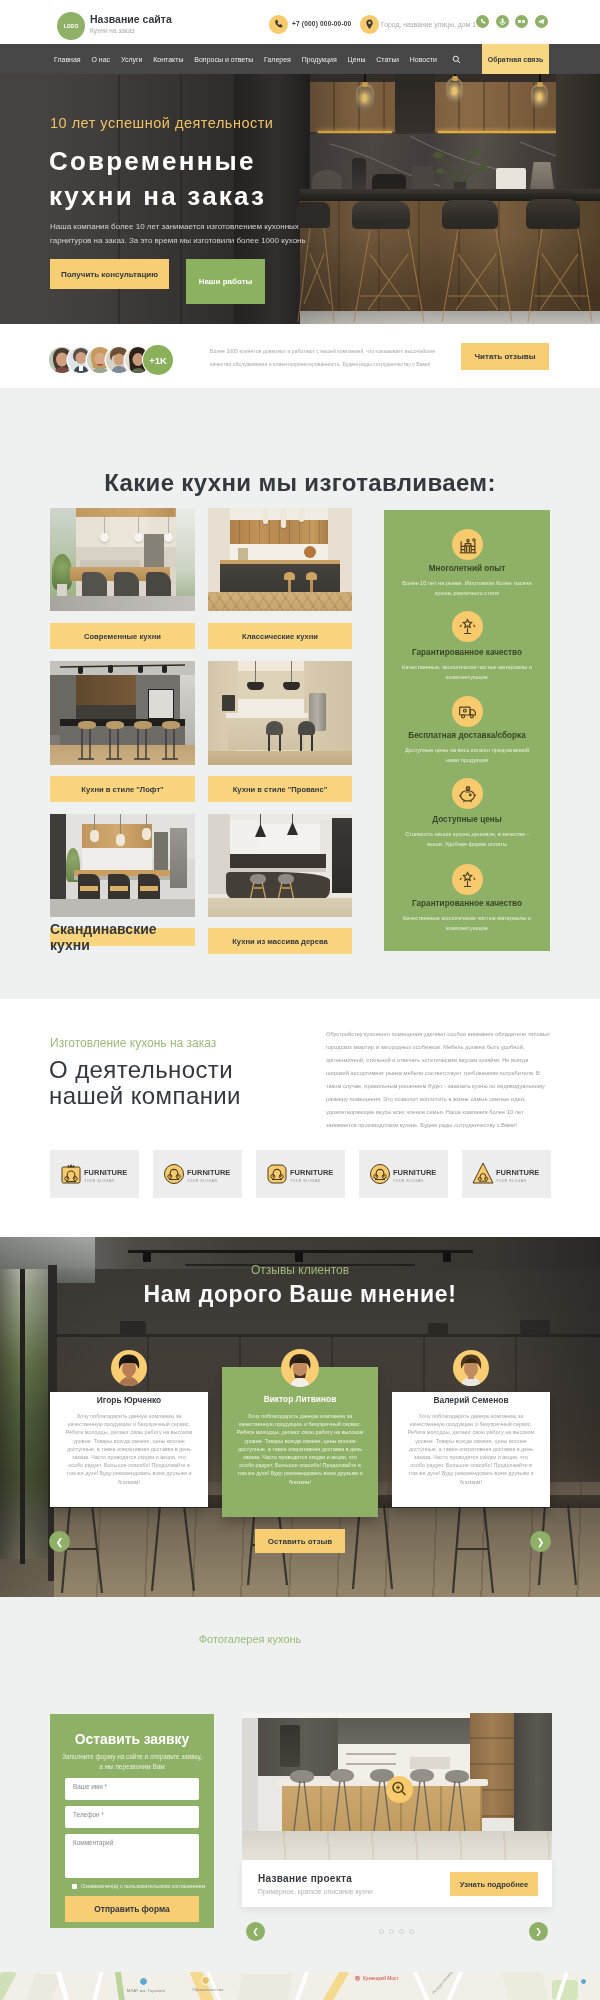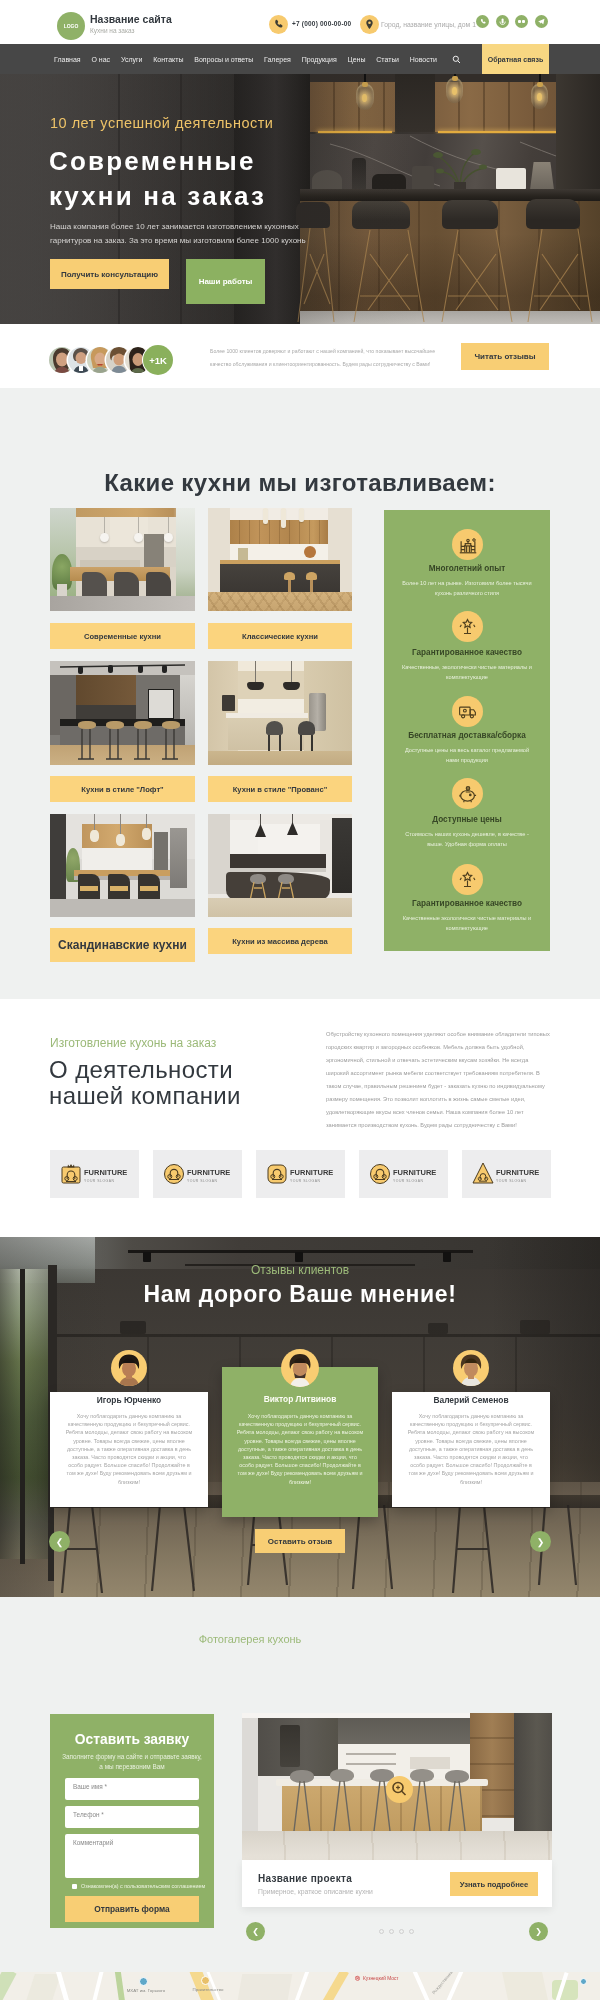--- a/index.html
+++ b/index.html
@@ -435,21 +435,21 @@
           <path d="M36 0L30 28M44 0L50 28M36 6h8"></path>
         </g>
       </svg>
   <div class="abs" style="left:0;top:84px;width:145px;height:19px;background:linear-gradient(180deg,#d9cdb4,#cfc2a6);"></div>
   <div class="abs" style="left:52px;top:0;width:1px;height:12px;background:#55524e;"></div>
   <div class="abs" style="left:84px;top:0;width:1px;height:10px;background:#55524e;"></div>
   <div class="abs" style="left:47px;top:10px;width:11px;height:13px;background:#2e2c29;clip-path:polygon(50% 0,100% 100%,0 100%);"></div>
   <div class="abs" style="left:79px;top:8px;width:11px;height:13px;background:#2e2c29;clip-path:polygon(50% 0,100% 100%,0 100%);"></div>
 </div>
 
-<div class="abs btn" style="left:50px;top:928px;width:145px;height:34px;font-size:12px;background:#fbd47e;">Скандинавские кухни</div>
+<div class="abs btn" style="left:50px;top:928px;width:145px;height:18px;font-size:14px;background:#fbd47e;">Скандинавские кухни</div>
 
 <div class="abs btn" style="left:208px;top:928px;width:144px;height:26px;font-size:7.6px;background:#fbd47e;">Кухни из массива дерева</div>
 
 <div class="abs" style="left:384px;top:510px;width:166px;height:441px;background:#8fb167;"></div>
 
 <div class="abs c" style="left:452px;top:529px;width:31px;height:31px;background:#f7ca6e;display:flex;align-items:center;justify-content:center;">
 <svg width="22" height="22" viewBox="0 0 24 24">
         <g stroke="#4e3f1e" stroke-width="1.3" fill="none">
           <path d="M4.5 8v12M8.5 12v8M4.5 13.5h4M4.5 17h4"></path>
           <path d="M19.5 8v12M15.5 12v8M15.5 13.5h4M15.5 17h4"></path>

